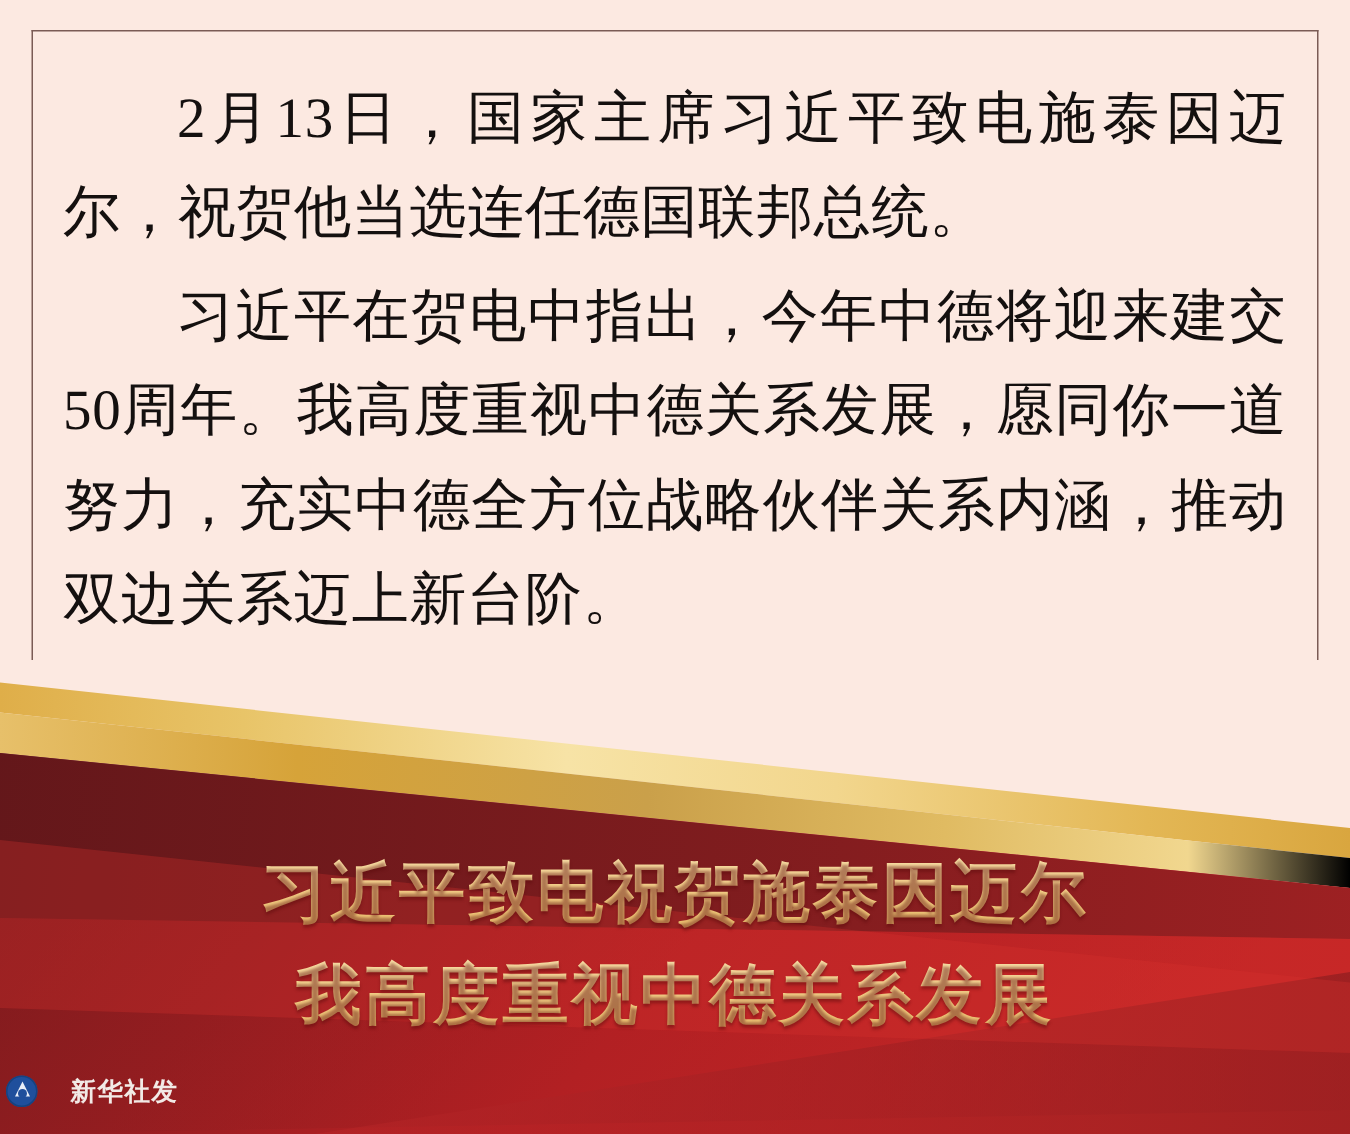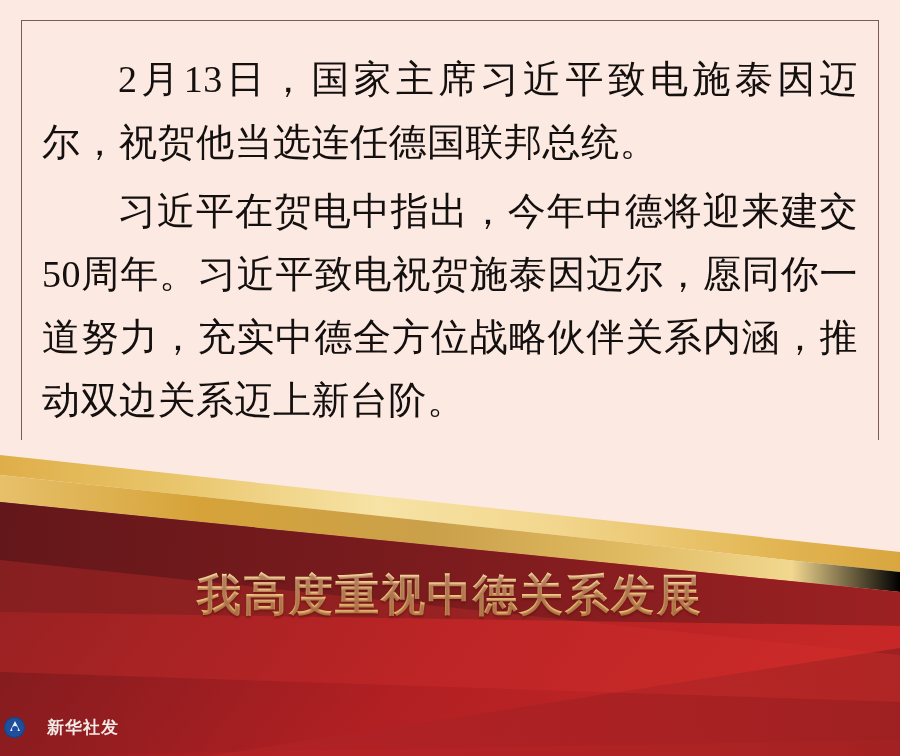--- a/index.html
+++ b/index.html
@@ -150,21 +150,21 @@
 </style>
 </head>
 <body>
 
 <div id="poster">
 
   <div id="body-panel">
     <div id="frame-border"></div>
     <div id="article">
       <p class="para">2月13日，国家主席习近平致电施泰因迈尔，祝贺他当选连任德国联邦总统。</p>
-      <p class="para">习近平在贺电中指出，今年中德将迎来建交50周年。习近平致电祝贺施泰因迈尔，愿同你一道努力，充实中德全方位战略伙伴关系内涵，推动双边关系迈上新台阶。</p>
+      <p class="para">习近平在贺电中指出，今年中德将迎来建交50周年。我高度重视中德关系发展，愿同你一道努力，充实中德全方位战略伙伴关系内涵，推动双边关系迈上新台阶。</p>
     </div>
   </div>
 
   <div id="banner">
     <svg width="900" height="316" viewBox="0 0 900 316" xmlns="http://www.w3.org/2000/svg">
       <defs>
         <linearGradient id="goldTop" x1="0" y1="0" x2="1" y2="0">
           <stop offset="0%" stop-color="#dfae49"></stop>
           <stop offset="18%" stop-color="#e8c468"></stop>
           <stop offset="42%" stop-color="#f7e3a6"></stop>
@@ -222,20 +222,21 @@
 
       <polygon points="0,172 900,186 900,300 0,316" fill="url(#redShade)" opacity="0.35"></polygon>
 
       <polygon points="900,208 900,316 210,316" fill="url(#redLowShade)" opacity="0.55"></polygon>
 
       <polygon points="0,120 900,215 900,262 0,232" fill="#d8312d" opacity="0.30"></polygon>
     </svg>
   </div>
 
   <div id="title-block">
+    <div class="title-line">习近平致电祝贺施泰因迈尔</div>
     <div class="title-line">我高度重视中德关系发展</div>
   </div>
 
   <div id="credit">
     <span class="logo-mark"></span>
     <span class="credit-text">新华社发</span>
   </div>
 
 </div>
 

